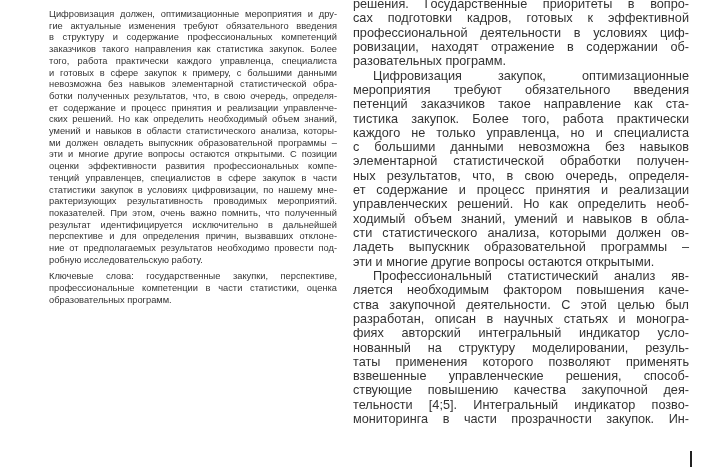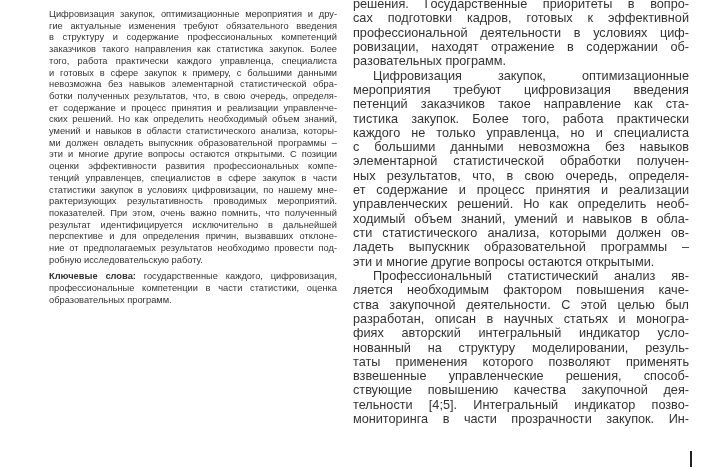--- a/index.html
+++ b/index.html
@@ -41,37 +41,37 @@
   .tline.end {
     text-align-last: left;
   }
   .tline.ind {
     text-indent: 20px;
   }
   .keywords {
     margin-top: 5px;
   }
   .bold {
-    font-weight: bold;
+    font-weight: normal;
   }
   .caret {
     position: absolute;
     left: 690px;
     top: 451px;
     width: 1.5px;
     height: 16px;
     background: #222222;
   }
 </style>
 </head>
 <body>
 
 <div class="col col-left">
   <div>
-      <div class="tline">Цифровизация закупок, оптимизационные мероприятия и дру-</div>
+      <div class="tline">Цифровизация должен, оптимизационные мероприятия и дру-</div>
       <div class="tline">гие актуальные изменения требуют обязательного введения</div>
       <div class="tline">в структуру и содержание профессиональных компетенций</div>
       <div class="tline">заказчиков такого направления как статистика закупок. Более</div>
       <div class="tline">того, работа практически каждого управленца, специалиста</div>
       <div class="tline">и готовых в сфере закупок к примеру, с большими данными</div>
       <div class="tline">невозможна без навыков элементарной статистической обра-</div>
       <div class="tline">ботки полученных результатов, что, в свою очередь, определя-</div>
       <div class="tline">ет содержание и процесс принятия и реализации управленче-</div>
       <div class="tline">ских решений. Но как определить необходимый объем знаний,</div>
       <div class="tline">умений и навыков в области статистического анализа, которы-</div>
@@ -82,38 +82,38 @@
       <div class="tline">статистики закупок в условиях цифровизации, по нашему мне-</div>
       <div class="tline">рактеризующих результативность проводимых мероприятий.</div>
       <div class="tline">показателей. При этом, очень важно помнить, что полученный</div>
       <div class="tline">результат идентифицируется исключительно в дальнейшей</div>
       <div class="tline">перспективе и для определения причин, вызвавших отклоне-</div>
       <div class="tline">ние от предполагаемых результатов необходимо провести под-</div>
       <div class="tline end">робную исследовательскую работу.</div>
     </div>
   <div class="keywords">
     <div class="tline">
-      <span class="bold">Ключевые слова:</span><span> государственные каждого, цифровизация,</span>
+      <span class="bold">Ключевые слова:</span><span> государственные закупки, перспективе,</span>
     </div>
     <div>
         <div class="tline">профессиональные компетенции в части статистики, оценка</div>
         <div class="tline end">образовательных программ.</div>
       </div>
   </div>
 </div>
 
 <div class="col col-right">
   <div>
       <div class="tline">решения. Государственные приоритеты в вопро-</div>
       <div class="tline">сах подготовки кадров, готовых к эффективной</div>
       <div class="tline">профессиональной деятельности в условиях циф-</div>
       <div class="tline">ровизации, находят отражение в содержании об-</div>
       <div class="tline end">разовательных программ.</div>
       <div class="tline ind">Цифровизация закупок, оптимизационные</div>
-      <div class="tline">мероприятия требуют цифровизация введения</div>
+      <div class="tline">мероприятия требуют обязательного введения</div>
       <div class="tline">петенций заказчиков такое направление как ста-</div>
       <div class="tline">тистика закупок. Более того, работа практически</div>
       <div class="tline">каждого не только управленца, но и специалиста</div>
       <div class="tline">с большими данными невозможна без навыков</div>
       <div class="tline">элементарной статистической обработки получен-</div>
       <div class="tline">ных результатов, что, в свою очередь, определя-</div>
       <div class="tline">ет содержание и процесс принятия и реализации</div>
       <div class="tline">управленческих решений. Но как определить необ-</div>
       <div class="tline">ходимый объем знаний, умений и навыков в обла-</div>
       <div class="tline">сти статистического анализа, которыми должен ов-</div>

